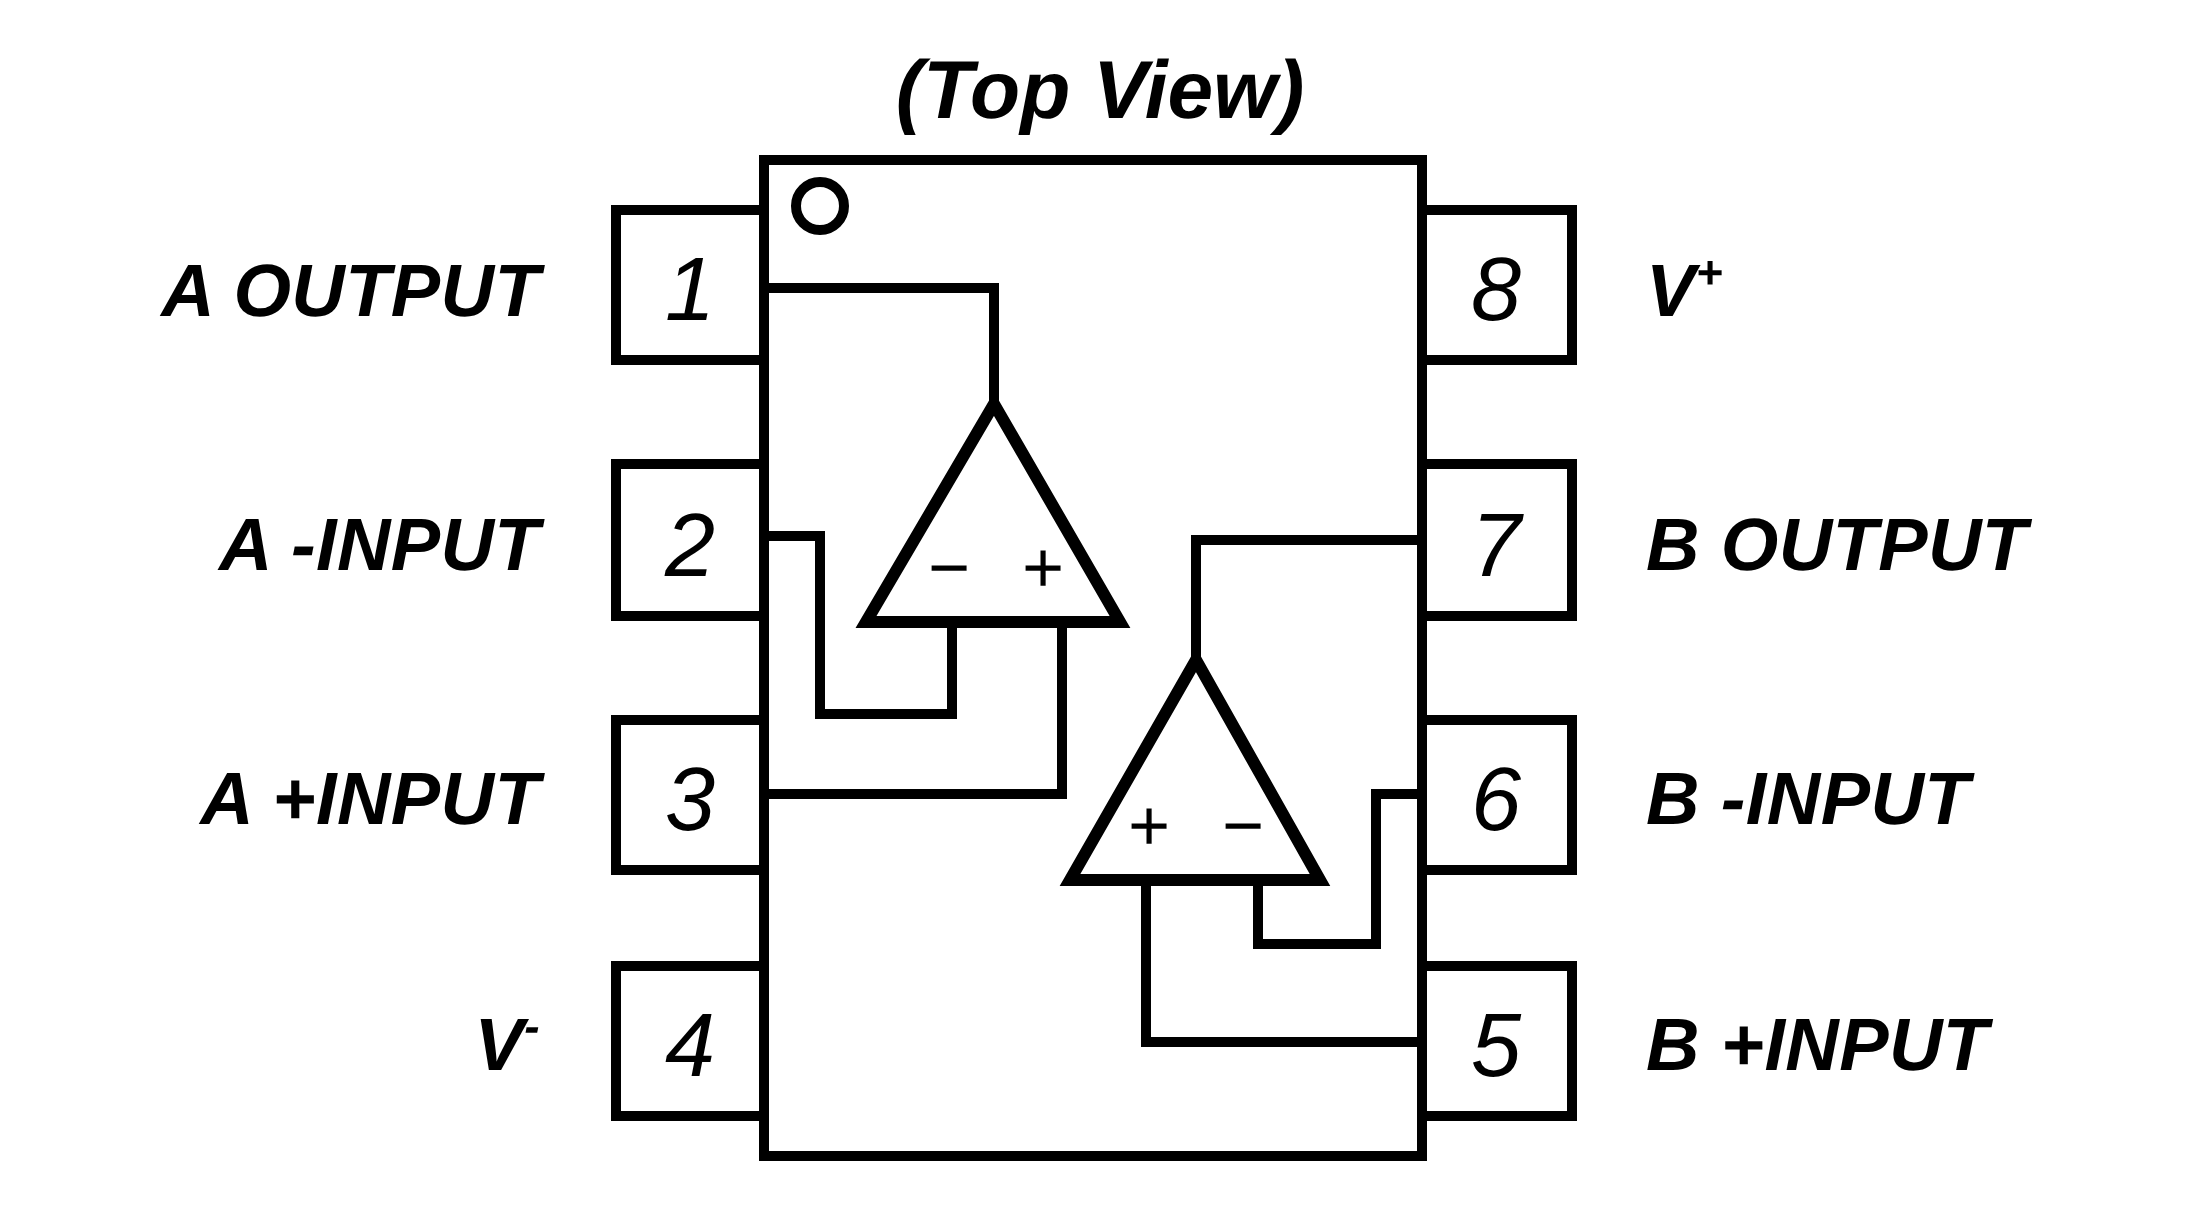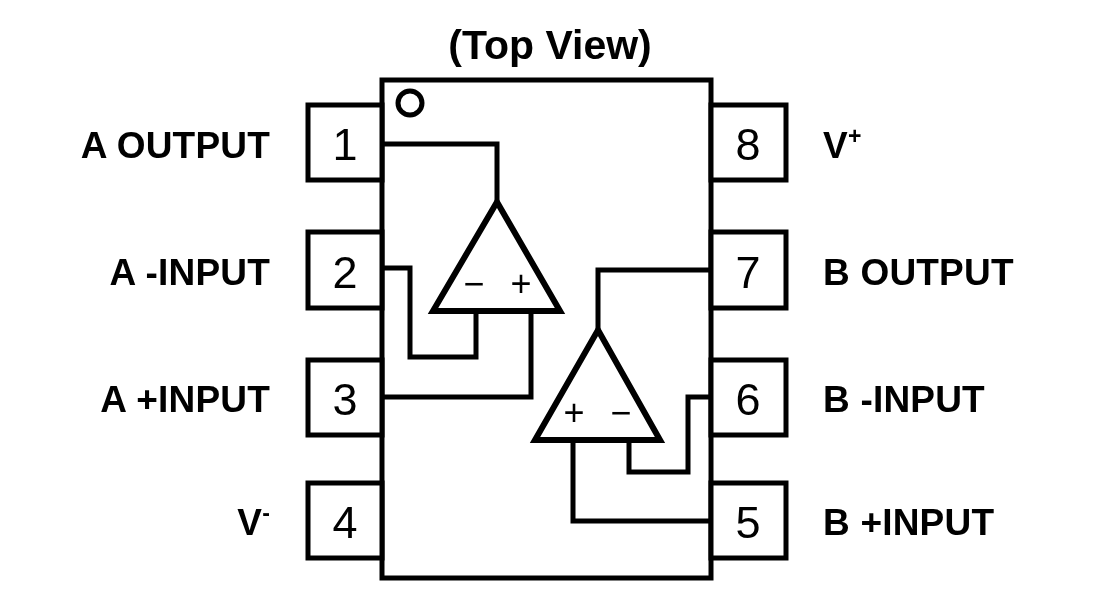--- a/index.html
+++ b/index.html
@@ -13,20 +13,21 @@
     height: 604px;
     overflow: hidden;
     font-family: "Liberation Sans", sans-serif;
     color: #000000;
   }
   #diagram-root {
     position: relative;
     width: 1100px;
     height: 604px;
     background: #ffffff;
+    font-style: italic;
   }
   #pinout-svg {
     position: absolute;
     top: 0;
     left: 0;
     width: 1100px;
     height: 604px;
     display: block;
   }
   .title-text {

